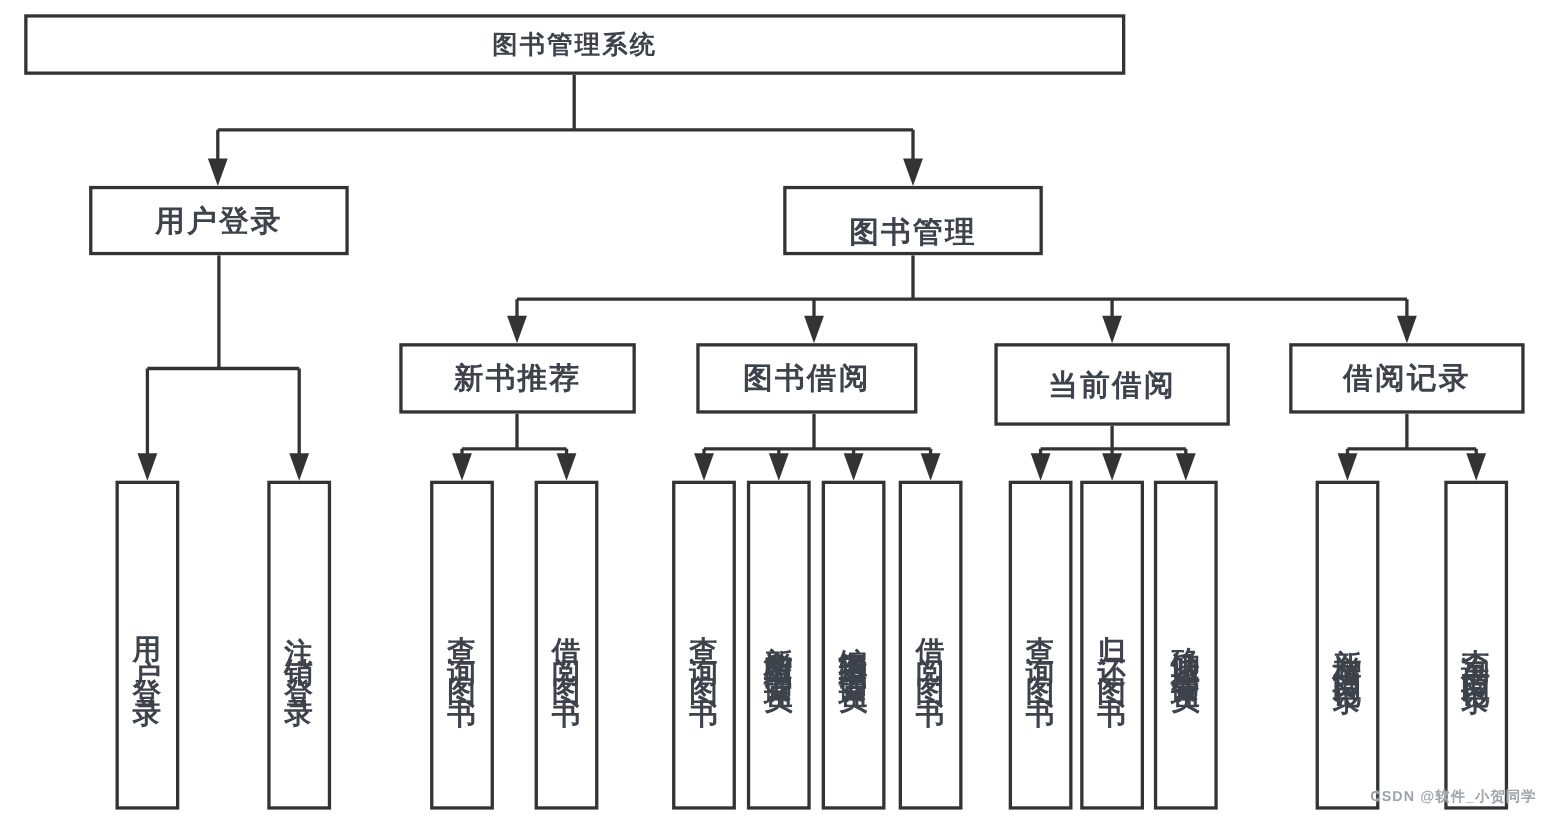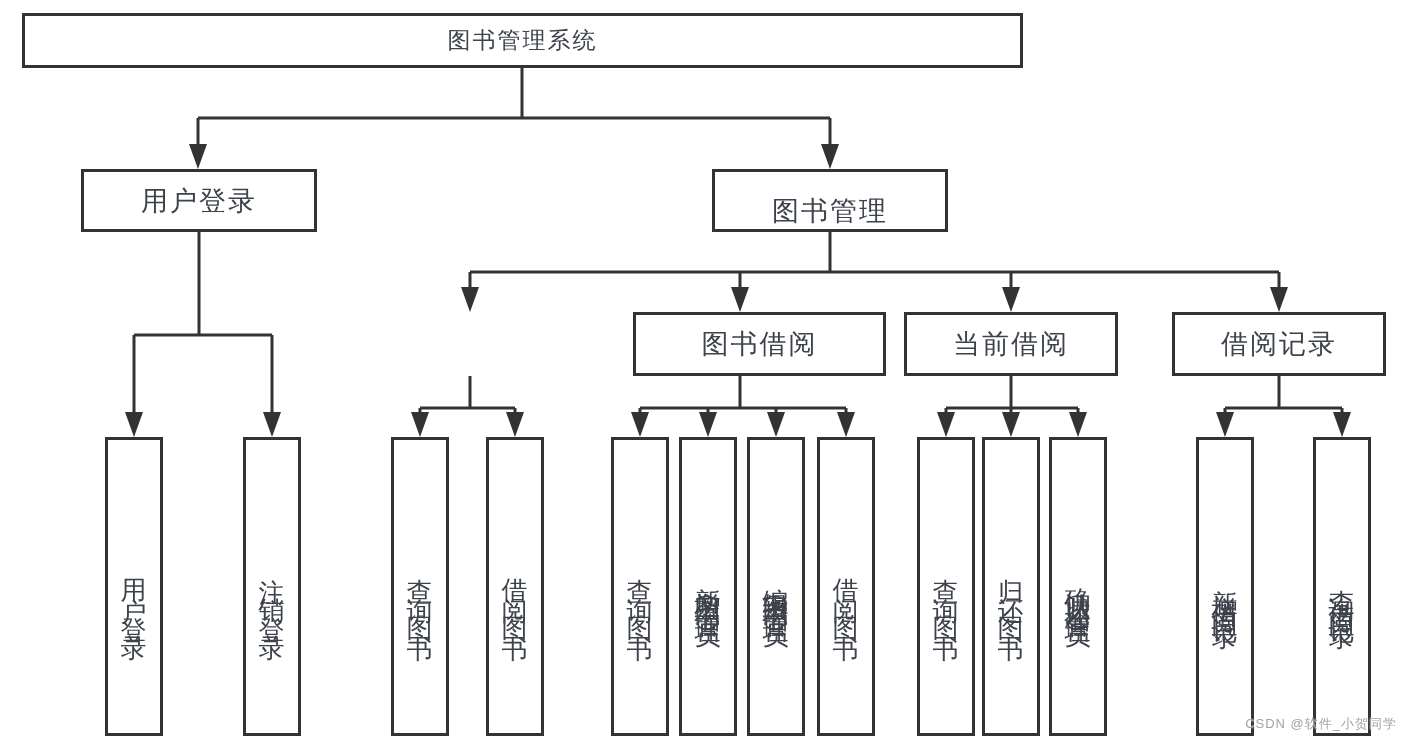--- a/index.html
+++ b/index.html
@@ -3,20 +3,21 @@
 <meta charset="utf-8">
 <style>
   html, body { margin: 0; padding: 0; background: #ffffff; }
   .canvas {
     position: relative;
     width: 1405px;
     height: 747px;
     background: #ffffff;
     font-family: "Liberation Sans", "DejaVu Sans", sans-serif;
     overflow: hidden;
+    font-weight: bold;
   }
   .wires {
     position: absolute;
     left: 0; top: 0;
     width: 1405px; height: 747px;
   }
   .box {
     position: absolute;
     box-sizing: border-box;
     border: 3px solid #333333;
@@ -104,24 +105,27 @@
     <span>图书管理系统</span>
   </div>
 
   <div class="box h" style="left:81px; top:169px; width:236px; height:63px;">
     <span>用户登录</span>
   </div>
   <div class="box h" style="left:712px; top:169px; width:236px; height:63px;align-items:flex-end;">
     <span>图书管理</span>
   </div>
 
-  <div class="box h" style="left:633px; top:312px; width:253px; height:64px;">
+  <div class="box h" style="left:363px; top:312px; width:215px; height:64px;">
+    <span>新书推荐</span>
+  </div>
+  <div class="box h" style="left:633px; top:312px; width:201px; height:64px;">
     <span>图书借阅</span>
   </div>
-  <div class="box h" style="left:904px; top:312px; width:214px; height:64px;text-align:center;">
+  <div class="box h" style="left:904px; top:312px; width:214px; height:75px;text-align:center;">
     <span>当前借阅</span>
   </div>
   <div class="box h" style="left:1172px; top:312px; width:214px; height:64px;text-align:center;">
     <span>借阅记录</span>
   </div>
 
   <div class="box v ls4" style="left:105px; top:437px; width:58px; height:299px;">
     <span>用户登录</span>
   </div>
   <div class="box v ls4" style="left:243px; top:437px; width:58px; height:299px;">

